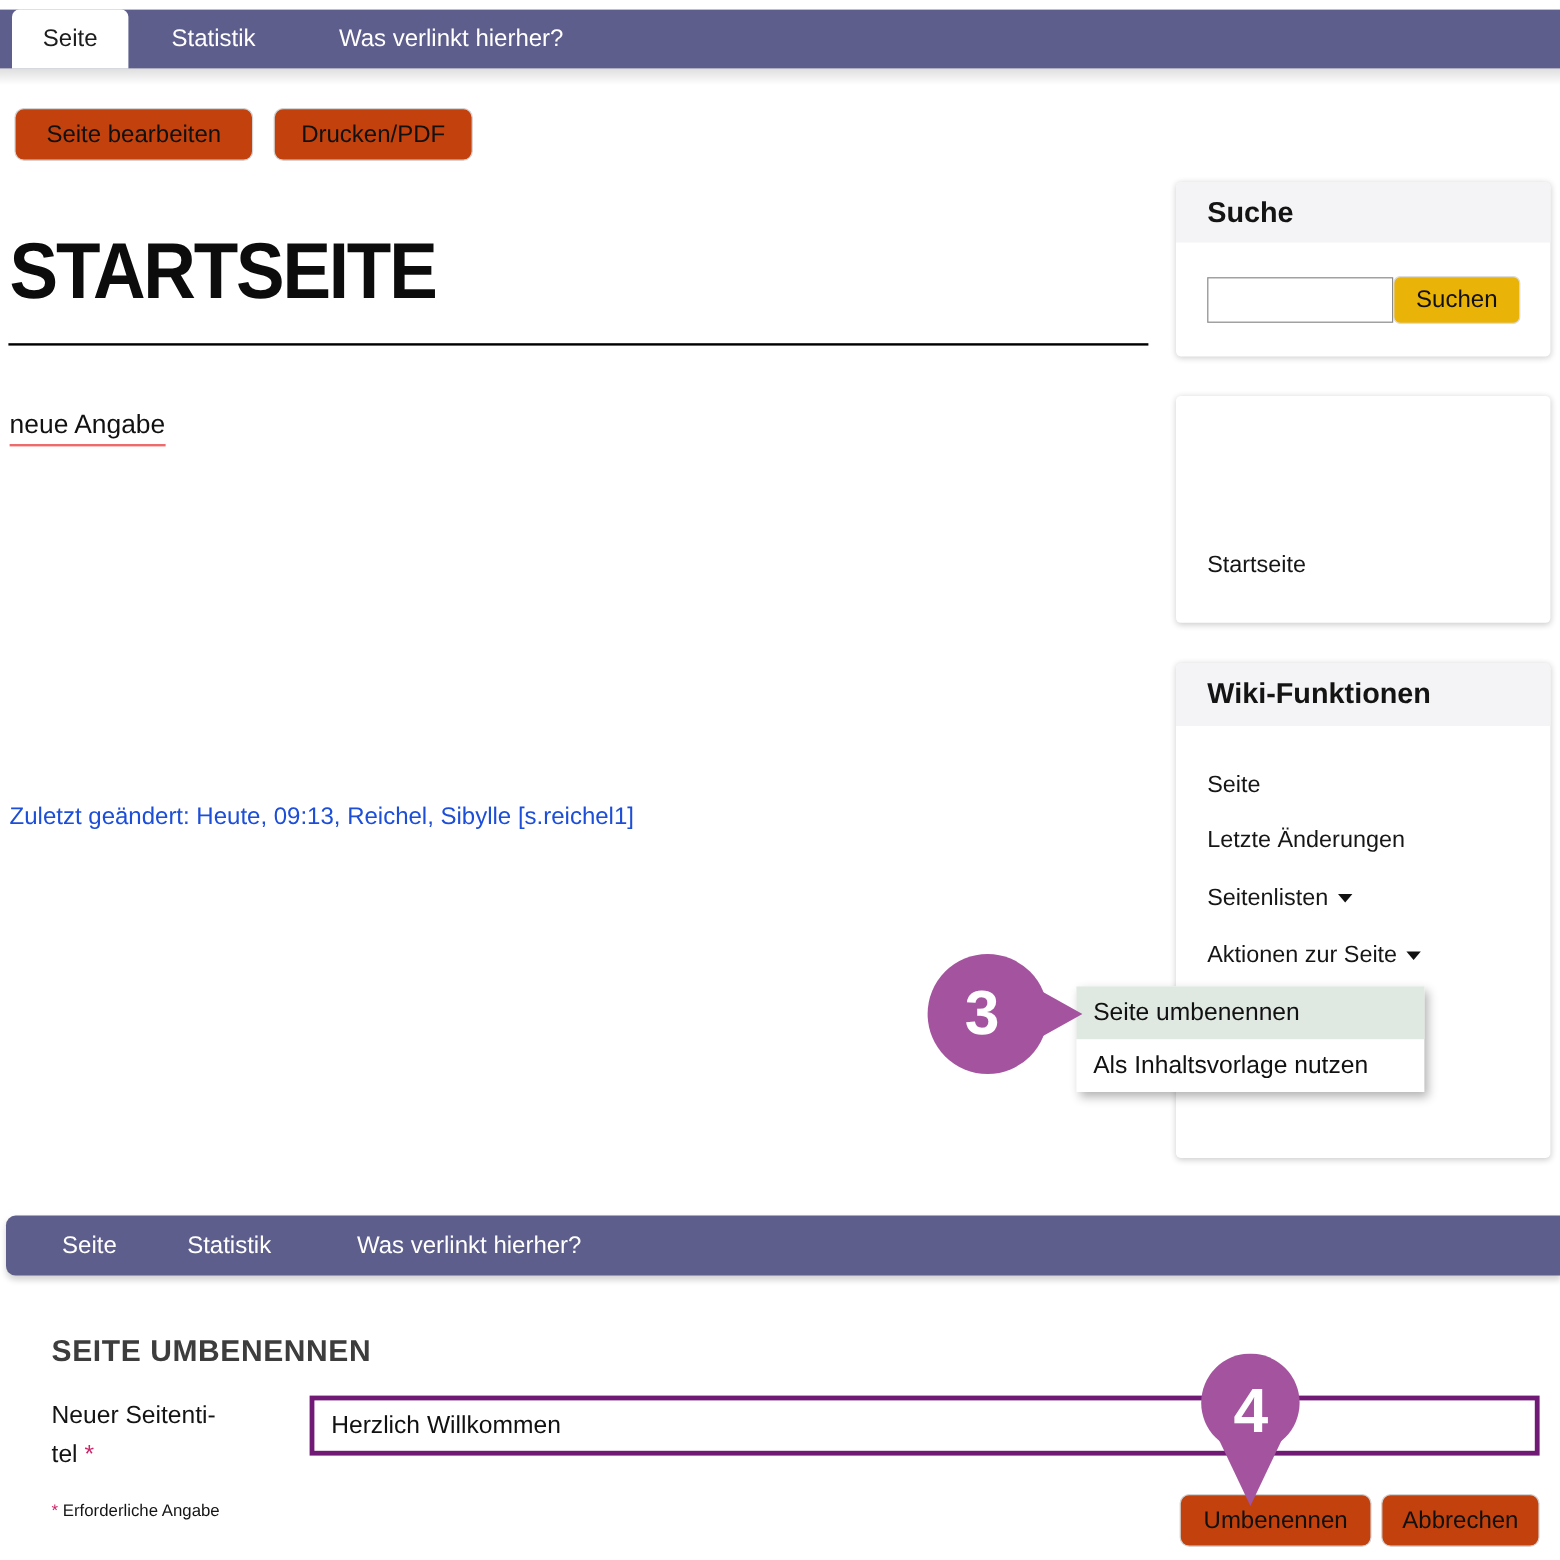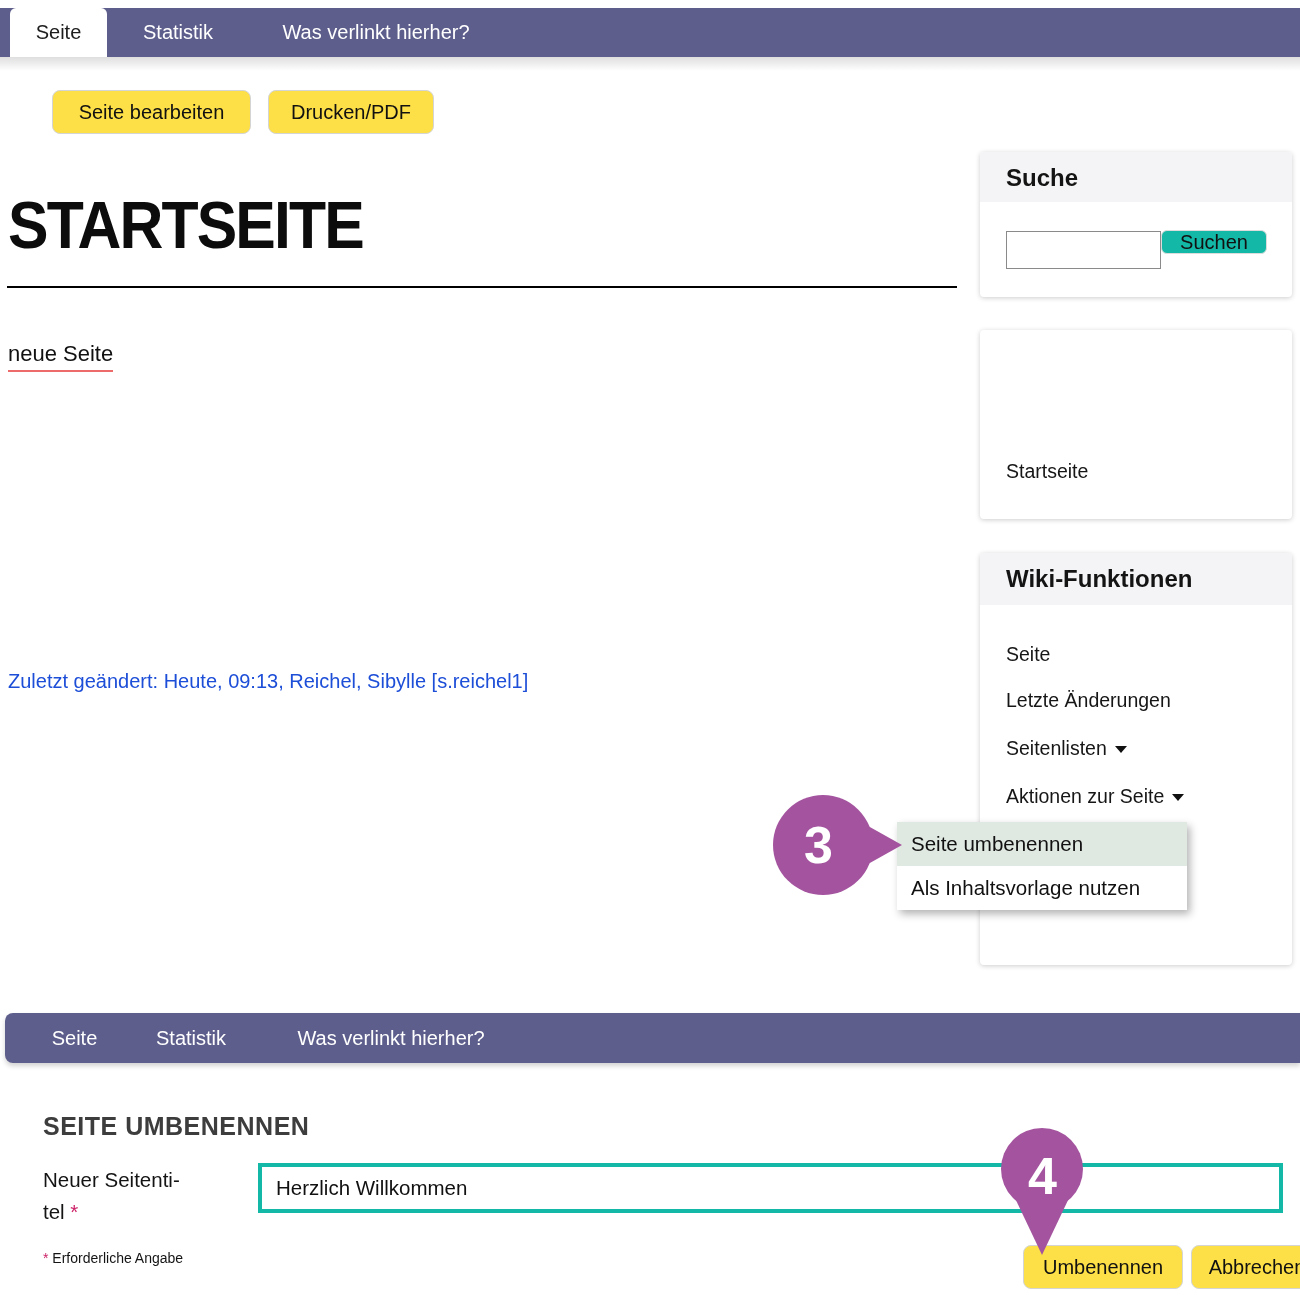--- a/index.html
+++ b/index.html
@@ -9,64 +9,64 @@
     overflow:hidden;
   }
   
   .topbar{position:absolute;left:0;top:8px;width:1300px;height:49px;background:#5d5e8c;}
   .topbar-shadow{position:absolute;left:0;top:57px;width:1300px;height:14px;
     background:linear-gradient(rgba(0,0,0,0.13),rgba(0,0,0,0));}
   .tab{position:absolute;top:8px;height:49px;display:flex;align-items:center;justify-content:center;
     font-size:20px;color:#ffffff;cursor:pointer;}
   .tab.active{background:#ffffff;color:#1d1d1d;border-radius:6px 6px 0 0;z-index:2;}
   
-  .btn{position:absolute;background:#fde047;border:1px solid #d4d4d4;border-radius:8px;
-    font-size:20px;color:#111;display:flex;align-items:center;justify-content:center;cursor:pointer;margin-left:40px;}
+  .btn{position:absolute;background:#c2410c;border:1px solid #d4d4d4;border-radius:8px;
+    font-size:20px;color:#111;display:flex;align-items:center;justify-content:center;cursor:pointer;}
   
   .page-title{position:absolute;left:8px;top:186px;font-size:66px;font-weight:bold;
     letter-spacing:-2px;line-height:78px;transform:scaleX(0.92);transform-origin:left top;color:#0c0c0c;white-space:nowrap;}
   .title-rule{position:absolute;left:7px;top:286px;width:950px;border-top:2px solid #000;}
   .missing-link{position:absolute;left:8px;top:341px;font-size:22px;color:#111;cursor:pointer;
     border-bottom:2px solid #ee6b6b;padding-bottom:3px;}
   .last-modified{position:absolute;left:8px;top:670px;font-size:20px;color:#1d4ed8;}
   
   .panel{position:absolute;left:980px;width:312px;background:#ffffff;border-radius:4px;
     box-shadow:0 1px 5px rgba(0,0,0,0.2);}
   .panel-header{background:#f4f4f6;border-radius:4px 4px 0 0;padding:12px 0 10px 26px;}
   .panel-title{font-size:24px;font-weight:bold;color:#141414;}
   .panel-ellipsis{display:block;margin:4px 0 0 14px;font-size:15px;font-weight:bold;letter-spacing:3px;color:#111;cursor:pointer;}
   .panel-item{position:absolute;left:26px;font-size:19.5px;color:#161616;cursor:pointer;white-space:nowrap;}
   .caret{display:inline-block;width:0;height:0;border-left:6px solid transparent;
     border-right:6px solid transparent;border-top:7px solid #111;margin-left:8px;vertical-align:middle;}
   .underlined{text-underline-offset:5px;}
   
   .search-input{position:absolute;left:26px;top:79px;width:155px;height:38px;border:1px solid #8a8a8a;
     box-sizing:border-box;font-size:18px;padding:0 8px;outline:none;background:#fff;}
-  .search-btn{position:absolute;left:181px;top:78px;width:106px;height:24px;background:#14b8a6;
+  .search-btn{position:absolute;left:181px;top:78px;width:106px;height:40px;background:#eab308;
     border:1px solid #dcdcdc;border-radius:6px;font-size:20px;color:#111;
     display:flex;align-items:center;justify-content:center;cursor:pointer;box-sizing:border-box;}
   
   .dropdown{position:absolute;left:897px;top:822px;width:290px;background:#ffffff;z-index:4;
     box-shadow:3px 4px 8px rgba(0,0,0,0.3);}
   .dropdown-item{height:44px;display:flex;align-items:center;padding-left:14px;
     font-size:20.5px;color:#111;cursor:pointer;}
   .dropdown-item.highlight{background:#e0e8e2;}
   
   .balloon{position:absolute;z-index:6;}
   .balloon-num{position:absolute;color:#ffffff;font-size:52px;font-weight:bold;z-index:7;}
   
   .bottombar{position:absolute;left:5px;top:1013px;width:1295px;height:50px;background:#5d5e8c;
     border-radius:8px 0 0 8px;box-shadow:0 3px 5px rgba(0,0,0,0.18);}
   .btab{position:absolute;top:1013px;height:50px;display:flex;align-items:center;justify-content:center;
     font-size:20px;color:#ffffff;cursor:pointer;}
   .section-heading{position:absolute;left:43px;top:1112px;font-size:25px;font-weight:bold;color:#3d3d3d;letter-spacing:0.5px;}
   .form-label{position:absolute;left:43px;font-size:20.5px;color:#141414;}
   .req{color:#cc2368;}
   .rename-input{position:absolute;left:258px;top:1163px;width:1025px;height:50px;box-sizing:border-box;
-    border:4px solid #14b8a6;font-size:20.5px;padding:0 14px;outline:none;color:#111;
+    border:4px solid #701a75;font-size:20.5px;padding:0 14px;outline:none;color:#111;
     font-family:"Liberation Sans","DejaVu Sans",sans-serif;}
   .footnote{position:absolute;left:43px;top:1250px;font-size:14px;color:#141414;}
 </style>
 </head>
 <body>
 
 <div class="topbar"></div>
 <div class="topbar-shadow"></div>
 <div class="tab active" style="left:10px;width:97px;">
   <span>Seite</span>
@@ -81,21 +81,21 @@
 <div class="btn" style="left:12px;top:90px;width:197px;height:42px;">
   <span>Seite bearbeiten</span>
 </div>
 <div class="btn" style="left:228px;top:90px;width:164px;height:42px;">
   <span>Drucken/PDF</span>
 </div>
 
 <h1 class="page-title" style="margin:0;">STARTSEITE</h1>
 <div class="title-rule"></div>
 
-<a class="missing-link">neue Seite</a>
+<a class="missing-link">neue Angabe</a>
 
 <div class="last-modified">Zuletzt geändert: Heute, 09:13, Reichel, Sibylle [s.reichel1]</div>
 
 <div class="panel" style="top:152px;height:145px;">
   <div class="panel-header" style="height:28px;">
     <span class="panel-title">Suche</span>
   </div>
   <input class="search-input" type="text" value="" style="">
   <div class="search-btn">
     <span>Suchen</span>

